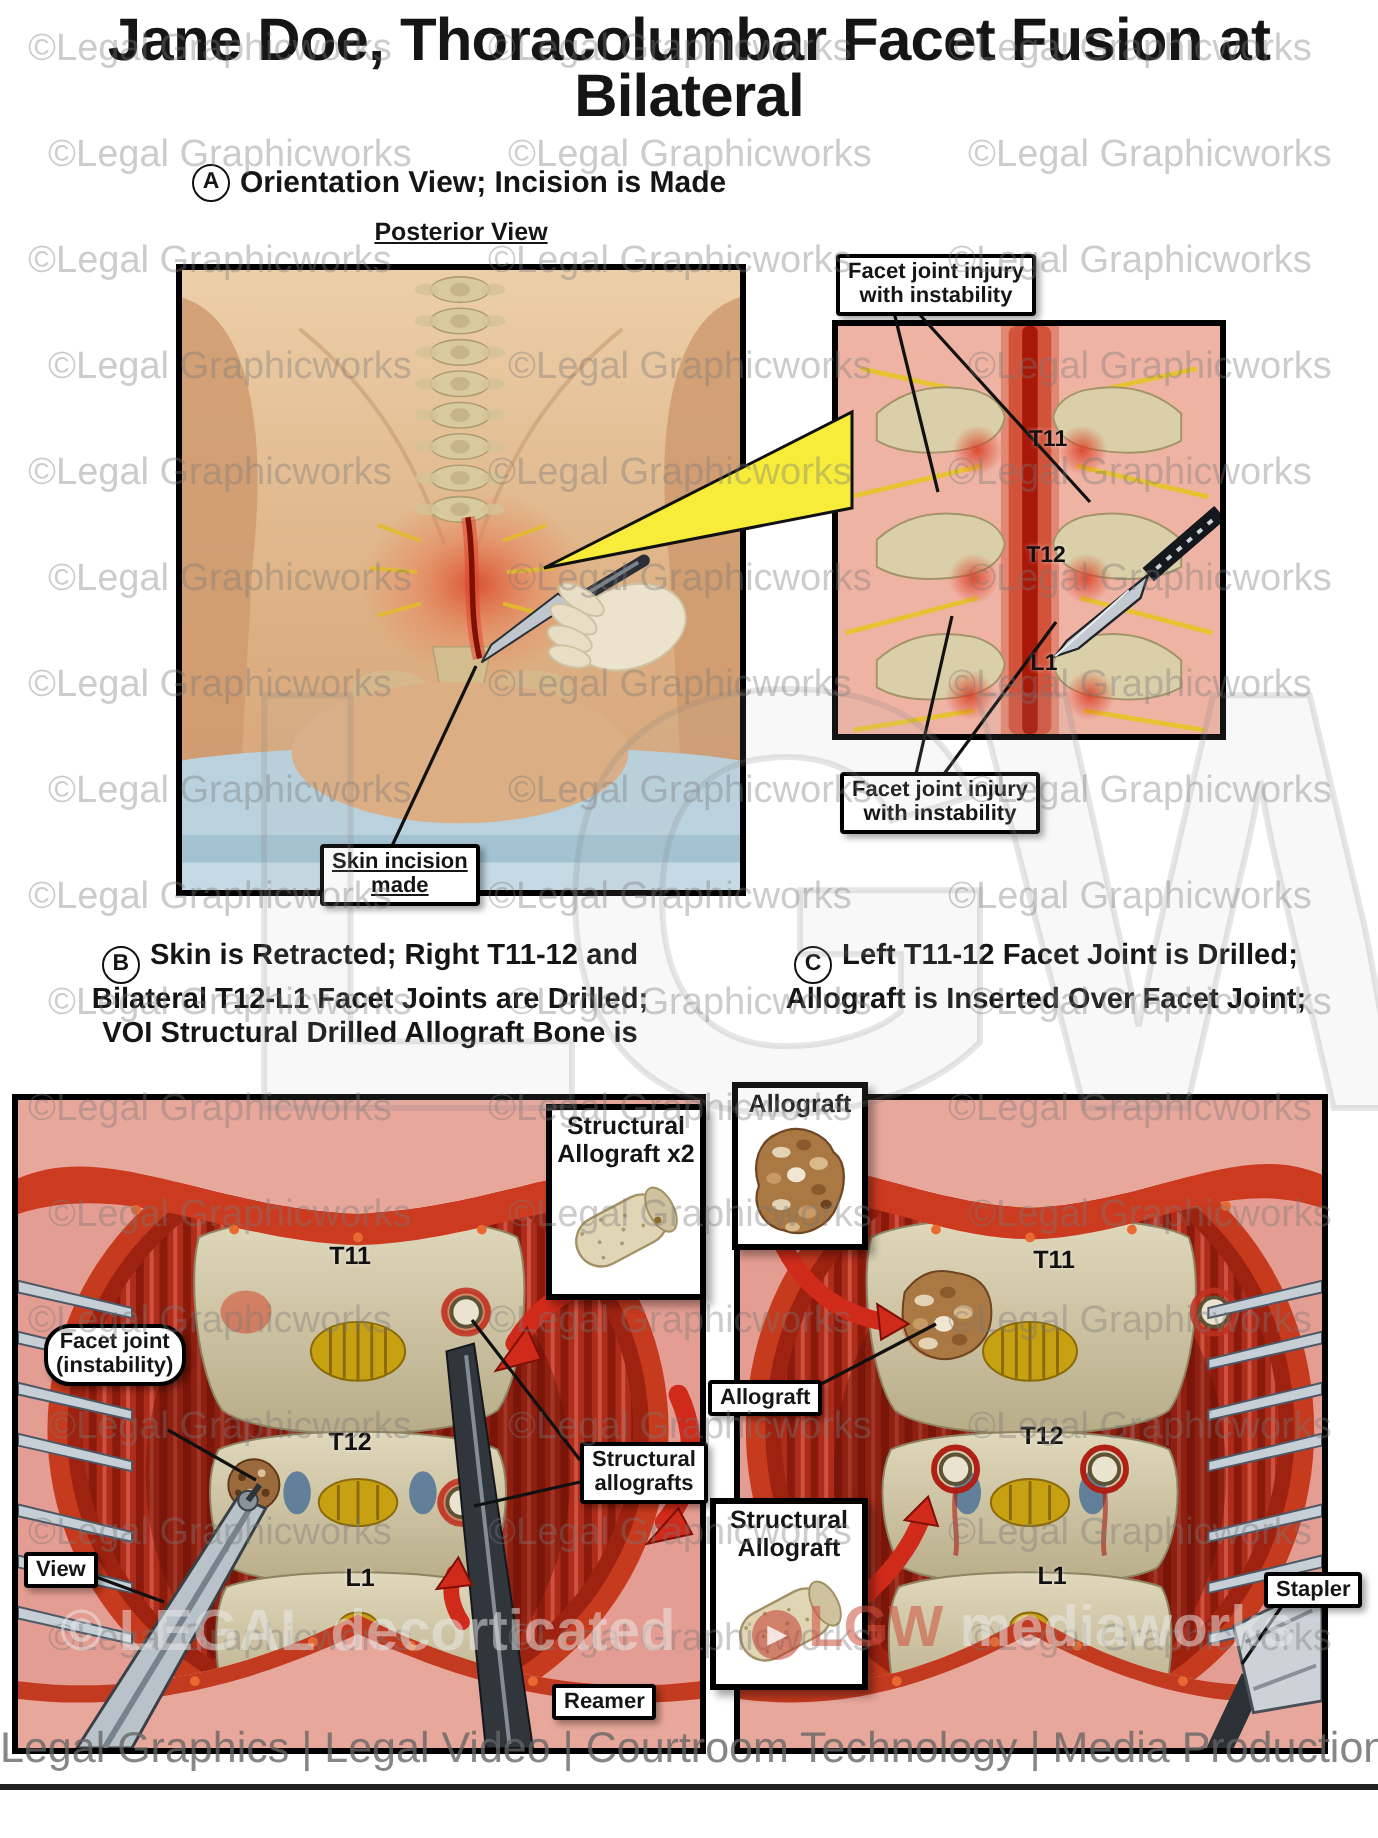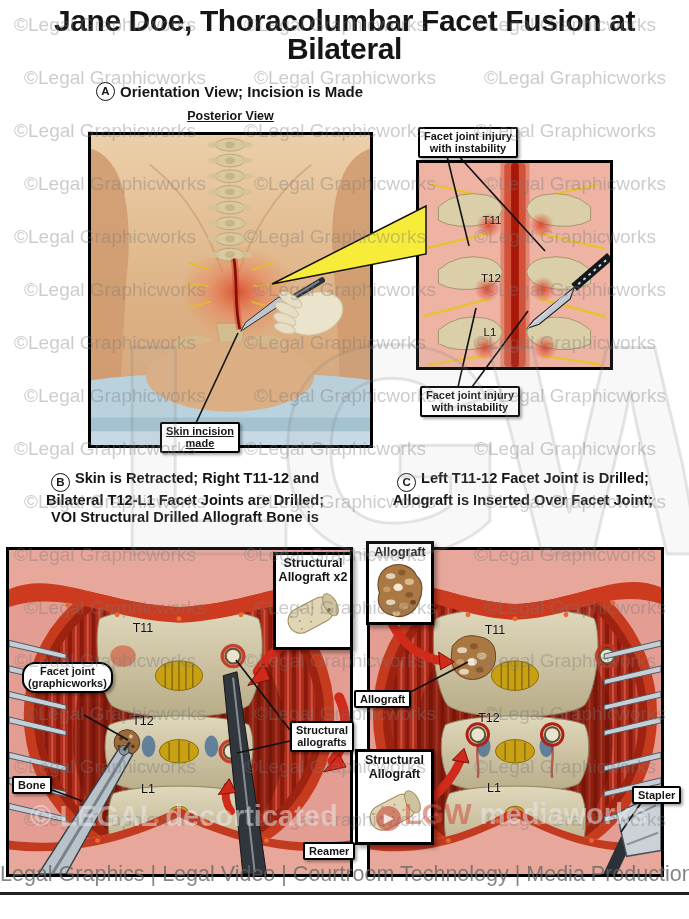--- a/index.html
+++ b/index.html
@@ -25,22 +25,22 @@
   
   .label-box{background:#fff;border:2px solid #000;border-radius:2px;padding:1px 4px;
              font-weight:bold;font-size:11px;line-height:1.12;text-align:center;
              white-space:nowrap;z-index:30;box-shadow:2px 2px 3px rgba(0,0,0,.35);}
   
   .inset-box{background:#fff;border:3px solid #000;z-index:28;text-align:center;
              box-shadow:3px 3px 4px rgba(0,0,0,.35);box-sizing:border-box;}
   .inset-box .ib-title{font-weight:bold;font-size:12.5px;line-height:13.5px;padding-top:2px;}
   .inset-box svg{display:block;margin:1px auto 0 auto;}
   
-  .vert-label{font-weight:normal;font-size:12.5px;z-index:25;transform:translate(-50%,-50%);
-              color:#111;text-shadow:0 0 2px rgba(255,255,255,.55);}
+  .vert-label{font-weight:bold;font-size:12.5px;z-index:25;transform:translate(-50%,-50%);
+              color:#111;text-shadow:0 0 2px rgba(255,255,255,.55);margin-left:32px;}
   .vert-label.small{font-size:11.5px;}
   
   #overlay{left:0;top:0;z-index:18;pointer-events:none;}
   
   #wm-layer{left:0;top:0;width:689px;height:919px;z-index:40;pointer-events:none;overflow:hidden;}
   .wm{position:absolute;font-size:19px;font-weight:500;color:rgba(120,120,120,.38);white-space:nowrap;}
   .wm-big{left:112px;top:300px;font-size:300px;font-weight:bold;letter-spacing:-20px;
           color:rgba(190,190,190,.10);-webkit-text-stroke:3px rgba(130,130,130,.20);
           z-index:39;pointer-events:none;line-height:1;}
   .wm-media{z-index:41;pointer-events:none;font-size:29px;font-weight:bold;white-space:nowrap;
@@ -458,28 +458,28 @@
 <div class="abs label-box" style="left:420px;top:386px;">
   <div>Facet joint injury</div>
   <div>with instability</div>
 </div>
 <div class="abs label-box" style="left:160px;top:422px;text-decoration:underline;">
   <div>Skin incision</div>
   <div>made</div>
 </div>
 <div class="abs label-box" style="left:22px;top:662px;border-radius:13px;">
   <div>Facet joint</div>
-  <div>(graphicworks)</div>
-</div>
-<div class="abs label-box" style="left:12px;top:776px;">Bone</div>
+  <div>(instability)</div>
+</div>
+<div class="abs label-box" style="left:12px;top:776px;">View</div>
 <div class="abs label-box" style="left:290px;top:721px;">
   <div>Structural</div>
   <div>allografts</div>
 </div>
-<div class="abs label-box" style="left:303px;top:842px;">Reamer</div>
+<div class="abs label-box" style="left:276px;top:842px;">Reamer</div>
 <div class="abs label-box" style="left:354px;top:690px;">Allograft</div>
 <div class="abs label-box" style="left:632px;top:786px;">Stapler</div>
 
 <div class="abs vert-label small" style="left:492px;top:220px;">T11</div>
 <div class="abs vert-label small" style="left:491px;top:278px;">T12</div>
 <div class="abs vert-label small" style="left:490px;top:332px;">L1</div>
 <div class="abs vert-label" style="left:143px;top:628px;">T11</div>
 <div class="abs vert-label" style="left:143px;top:721px;">T12</div>
 <div class="abs vert-label" style="left:148px;top:789px;">L1</div>
 <div class="abs vert-label" style="left:495px;top:630px;">T11</div>

